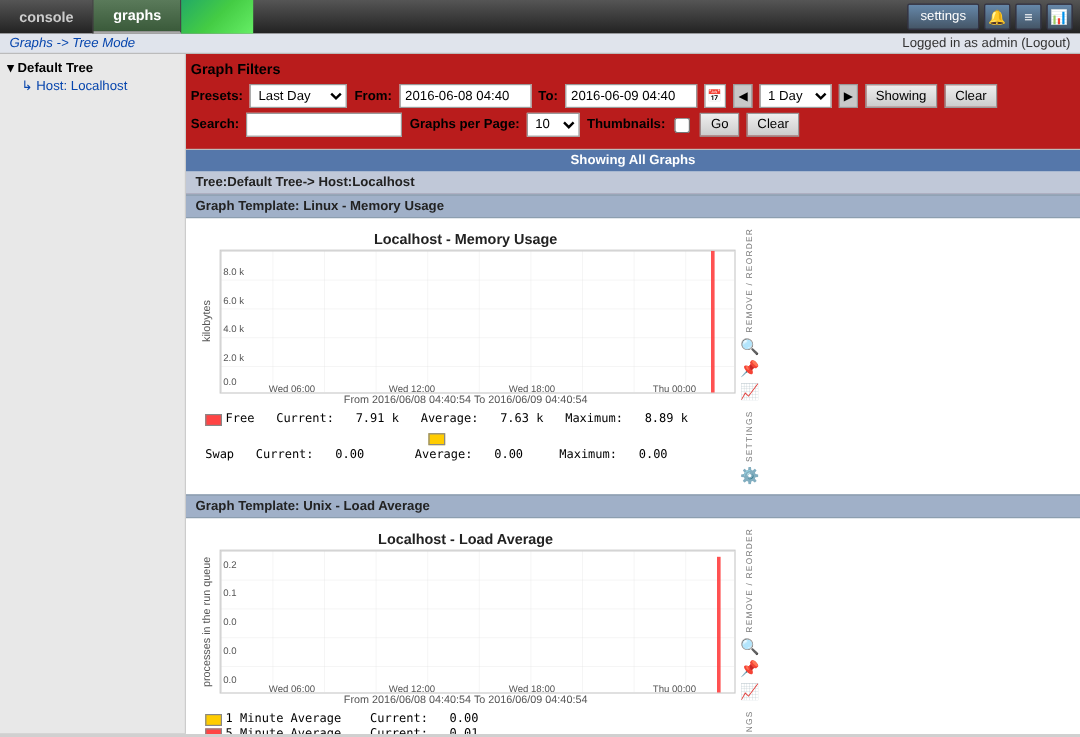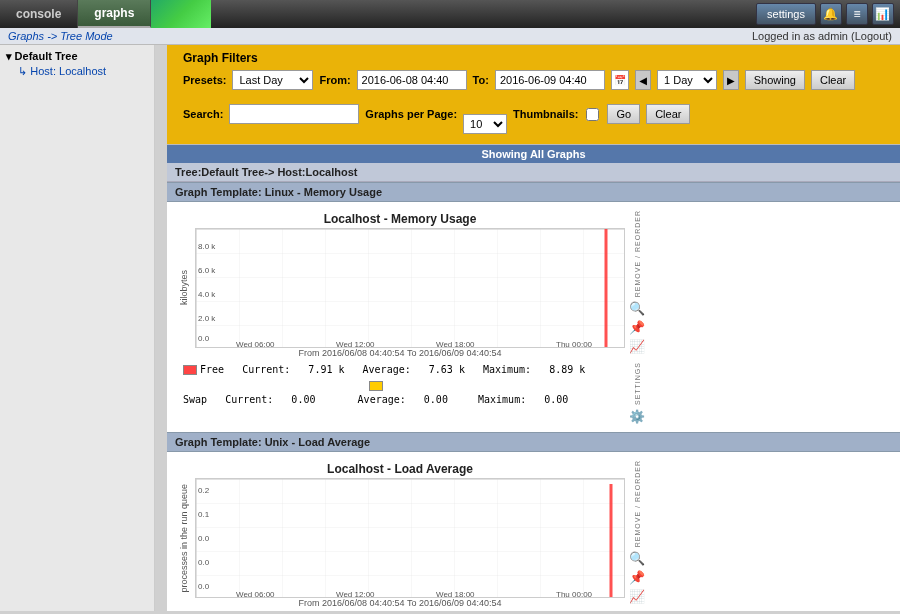--- a/index.html
+++ b/index.html
@@ -14,34 +14,34 @@
     .nav-right { display: flex; align-items: center; gap: 4px; padding-right: 6px; }
     .nav-right-btn { background: linear-gradient(to bottom, #6688aa, #445566); border: 1px solid #334; color: #fff; padding: 3px 10px; font-size: 11px; cursor: pointer; border-radius: 2px; height: 22px; }
     .nav-icon-btn { background: linear-gradient(to bottom, #6688aa, #445566); border: 1px solid #334; color: #fff; width: 22px; height: 22px; cursor: pointer; display: flex; align-items: center; justify-content: center; font-size: 12px; border-radius: 2px; }
     .green-stripe { width: 60px; height: 28px; background: linear-gradient(135deg, #2a6, #4c4, #6e6); }
 
     
     .breadcrumb-bar { background: #e8e8e8; border-bottom: 1px solid #ccc; padding: 3px 8px; font-size: 11px; color: #333; font-style: italic; }
     .breadcrumb-bar a { color: #0645ad; text-decoration: none; }
 
     
-    .main-layout { display: flex; height: calc(614px - 28px - 20px); gap: 12px; }
+    .main-layout { display: flex; height: calc(614px - 28px - 20px); }
 
     
     .sidebar { width: 155px; background: #e8e8e8; border-right: 1px solid #ccc; padding: 4px; flex-shrink: 0; overflow-y: auto; }
     .sidebar-tree { font-size: 11px; }
     .sidebar-item { padding: 1px 2px; cursor: pointer; }
     .sidebar-item.default-tree { font-weight: bold; }
     .sidebar-item.host { padding-left: 14px; color: #0645ad; }
 
     
     .content { flex: 1; overflow-y: auto; background: #fff; }
 
     
-    .graph-filters { background: #eab308; border-bottom: 1px solid #bbb; padding: 6px 16px; }
+    .graph-filters { background: #b91c1c; border-bottom: 1px solid #bbb; padding: 6px 4px; }
     .filter-row { display: flex; align-items: center; gap: 6px; margin-bottom: 4px; flex-wrap: wrap; }
     .filter-label { font-size: 11px; font-weight: bold; }
     .filter-select { font-size: 11px; border: 1px solid #999; background: #fff; padding: 1px 2px; height: 20px; }
     .filter-input { font-size: 11px; border: 1px solid #999; background: #fff; padding: 1px 4px; height: 20px; }
     .filter-btn { font-size: 11px; background: linear-gradient(to bottom, #eee, #ccc); border: 1px solid #999; padding: 2px 8px; cursor: pointer; height: 20px; }
     .filter-checkbox { margin: 0 2px; }
     .arrow-btn { background: #c8c8c8; border: 1px solid #999; padding: 1px 3px; cursor: pointer; font-size: 10px; height: 20px; }
 
     
     .status-bar { background: #5577aa; color: #fff; text-align: center; padding: 3px; font-size: 11px; font-weight: bold; }
@@ -130,21 +130,21 @@
           <option>1 Week</option>
         </select>
         <button class="arrow-btn">▶</button>
         <button class="filter-btn">Showing</button>
         <button class="filter-btn">Clear</button>
       </div>
       <div class="filter-row">
         <span class="filter-label">Search:</span>
         <input type="text" class="filter-input" style="width: 130px;">
         <span class="filter-label">Graphs per Page:</span>
-        <select class="filter-select" style="width:44px;margin-top:20px;">
+        <select class="filter-select" style="width:44px;">
           <option>10</option>
           <option>20</option>
           <option>50</option>
         </select>
         <span class="filter-label">Thumbnails:</span>
         <input type="checkbox" class="filter-checkbox" style="">
         <button class="filter-btn">Go</button>
         <button class="filter-btn">Clear</button>
       </div>
     </div>

